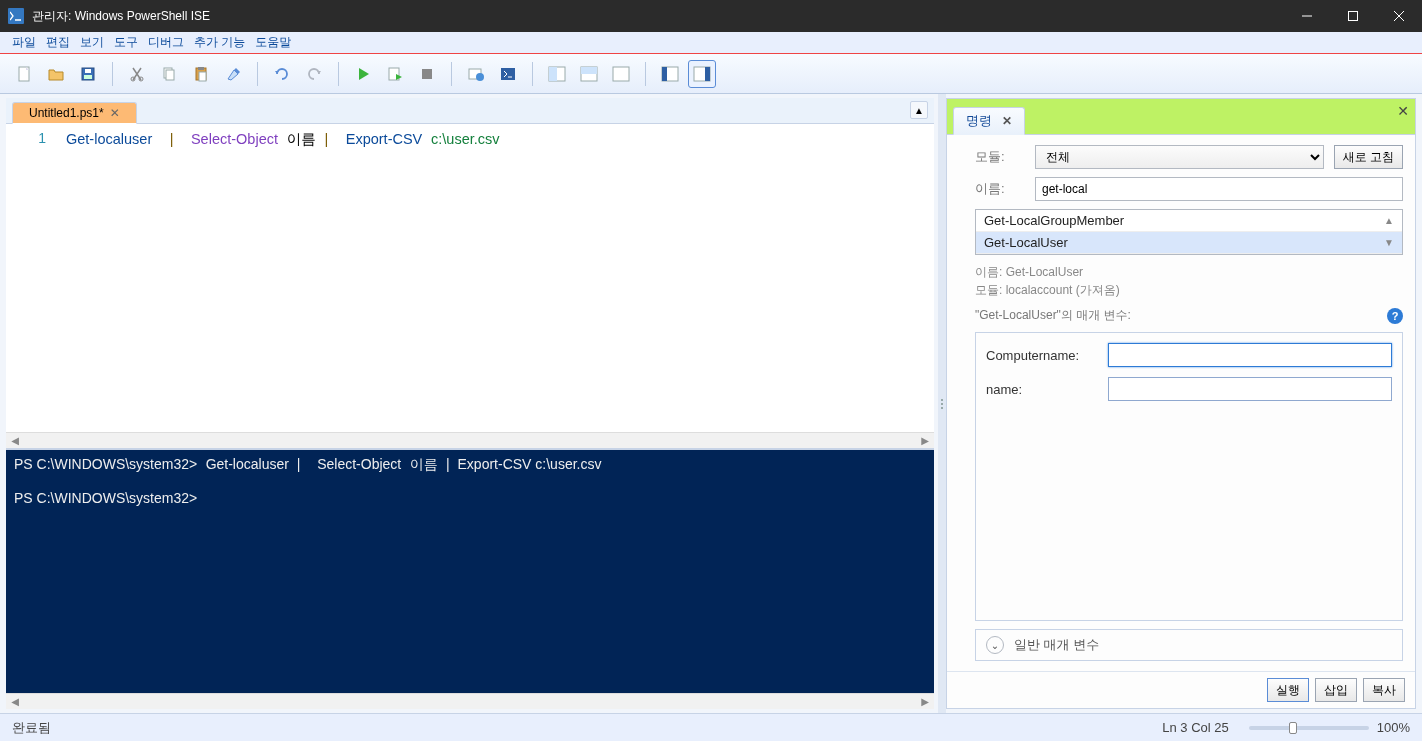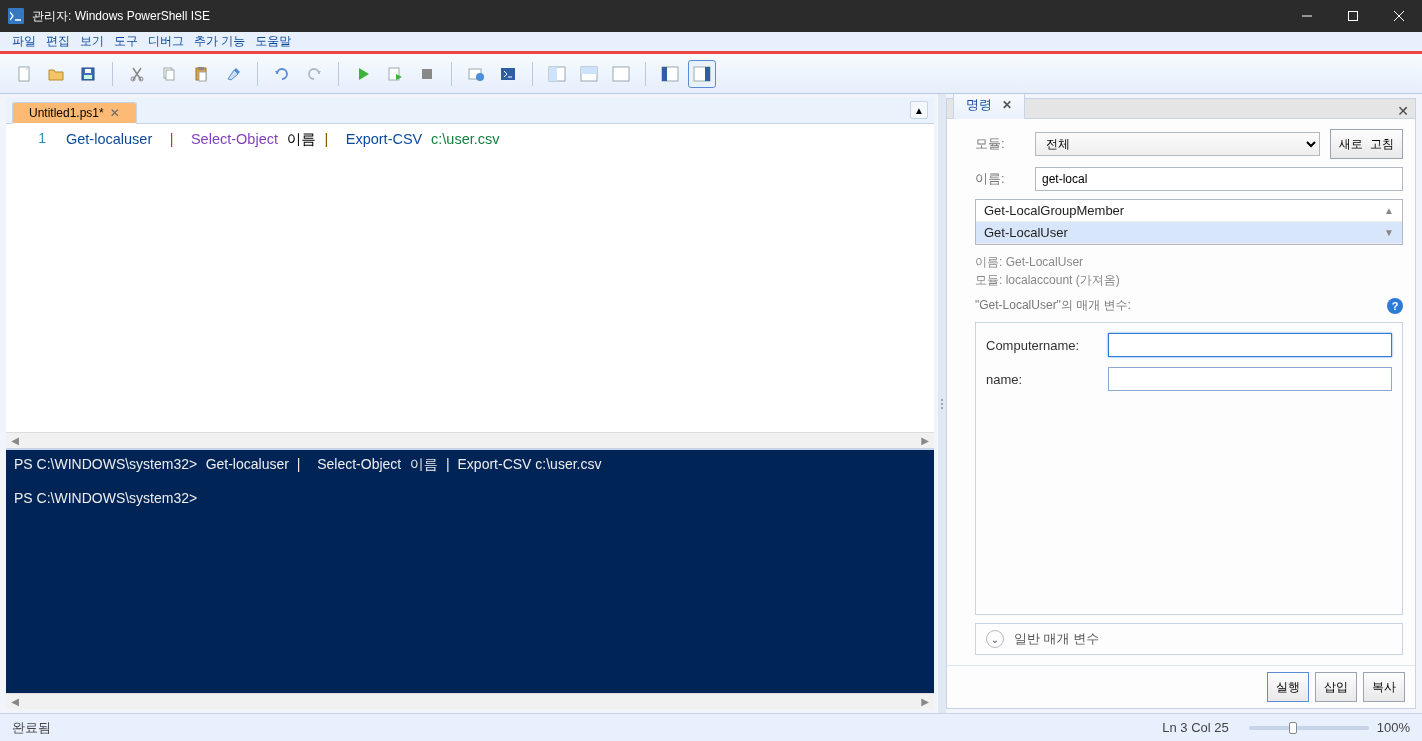--- a/index.html
+++ b/index.html
@@ -5,21 +5,21 @@
 * { margin: 0; padding: 0; box-sizing: border-box; font-family: "Segoe UI", "Malgun Gothic", sans-serif; }
 body { width: 1422px; height: 741px; background: #fff; overflow: hidden; display: flex; flex-direction: column; }
 
 
 .titlebar { height: 32px; background: #2b2b2b; display: flex; align-items: center; color: #fff; font-size: 12px; }
 .titlebar .app-icon { width: 16px; height: 16px; margin: 0 8px; background: #3478c1; display: inline-flex; align-items: center; justify-content: center; color: #fff; font-size: 10px; border-radius: 1px; }
 .titlebar .title { flex: 1; }
 .titlebar .win-btn { width: 46px; height: 32px; display: flex; align-items: center; justify-content: center; color: #fff; }
 
 
-.menubar { height: 22px; background: #e8effd; border-bottom: 3px solid #ef4444; display: flex; align-items: center; padding: 0 8px; font-size: 12px; color: #0b4a9a; gap: 2px; }
+.menubar { height: 22px; background: #e8effd; border-bottom: 1px solid #ef4444; display: flex; align-items: center; padding: 0 8px; font-size: 12px; color: #0b4a9a; gap: 2px; }
 .menubar .menu-item { padding: 2px 4px; cursor: default; }
 
 
 .toolbar { height: 40px; background: linear-gradient(#f7fbff, #e6eefb); border-bottom: 1px solid #b9c9e0; display: flex; align-items: center; padding: 0 10px; gap: 4px; }
 .toolbar .tbtn { width: 28px; height: 28px; display: flex; align-items: center; justify-content: center; border: 1px solid transparent; border-radius: 3px; font-size: 16px; color: #555; }
 .toolbar .tsep { width: 1px; height: 24px; background: #b9c9e0; margin: 0 6px; }
 
 
 .main { flex: 1; display: flex; overflow: hidden; background: #f1f5fb; }
 
@@ -46,31 +46,31 @@
 
 
 .console { height: 245px; background: #012456; color: #eee; font-family: Consolas, monospace; font-size: 14px; padding: 6px 8px; white-space: pre; overflow: auto; border-top: 2px solid #c7d3e6; }
 
 
 .splitter { width: 8px; background: #e0e8f4; cursor: ew-resize; display: flex; flex-direction: column; justify-content: center; align-items: center; gap: 2px; }
 .splitter .dot { width: 2px; height: 2px; background: #9aa; }
 
 
 .right { width: 470px; background: #fdfdfd; margin: 4px 6px 4px 0; display: flex; flex-direction: column; border: 1px solid #c7d3e6; }
-.panel-tabs { height: 20px; background: #e5e5e5; display: flex; align-items: flex-end; padding-left: 6px; border-bottom: 1px solid #c7d3e6; position: relative; }
+.panel-tabs { height: 36px; background: #bef264; display: flex; align-items: flex-end; padding-left: 6px; border-bottom: 1px solid #c7d3e6; position: relative; }
 .panel-tab { background: linear-gradient(#f8fbff,#e9f1fb); border: 1px solid #c7d3e6; border-bottom: 1px solid #e9f1fb; border-radius: 3px 3px 0 0; padding: 4px 12px; font-size: 13px; color: #134a98; display: flex; align-items: center; gap: 10px; position: relative; top: 1px; }
 .panel-tab .x { color: #555; font-weight: bold; font-size: 12px; }
 .panel-close { position: absolute; right: 6px; top: 4px; font-size: 14px; color: #444; }
 
 .panel-body { flex: 1; padding: 10px 12px; display: flex; flex-direction: column; gap: 8px; font-size: 13px; color: #555; overflow: auto; margin-left: 16px; }
 .row { display: flex; align-items: center; gap: 10px; }
 .row .lbl { width: 50px; color: #777; }
 .row select, .row input[type=text] { flex: 1; height: 24px; border: 1px solid #b3b9c2; padding: 2px 6px; font-size: 12px; background: #fff; }
 .row select { background: linear-gradient(#fcfcfc,#eee); }
-.btn { height: 30px; padding: 0 8px; border: 1px solid #9aa4b2; background: linear-gradient(#fdfdfd,#e8e8e8); font-size: 12px; cursor: default; font-family: Liberation Mono, monospace; }
+.btn { height: 24px; padding: 0 8px; border: 1px solid #9aa4b2; background: linear-gradient(#fdfdfd,#e8e8e8); font-size: 12px; cursor: default; }
 
 .cmd-list { border: 1px solid #b3b9c2; background: #fff; }
 .cmd-list .item { padding: 3px 8px; font-size: 13px; color: #222; border-bottom: 1px solid #eee; display: flex; justify-content: space-between; align-items: center; }
 .cmd-list .item.selected { background: #d8e6fb; }
 
 .detail { color: #888; font-size: 12px; line-height: 1.5; }
 .param-title { display: flex; justify-content: space-between; align-items: center; color: #777; font-size: 12px; }
 .param-title .help-icon { width: 16px; height: 16px; background: #2d7bd6; color: #fff; border-radius: 50%; display: flex; align-items: center; justify-content: center; font-size: 11px; font-weight: bold; }
 
 .param-box { border: 1px solid #c7d3e6; background: #fdfdfd; padding: 10px; flex: 1; display: flex; flex-direction: column; gap: 10px; }

